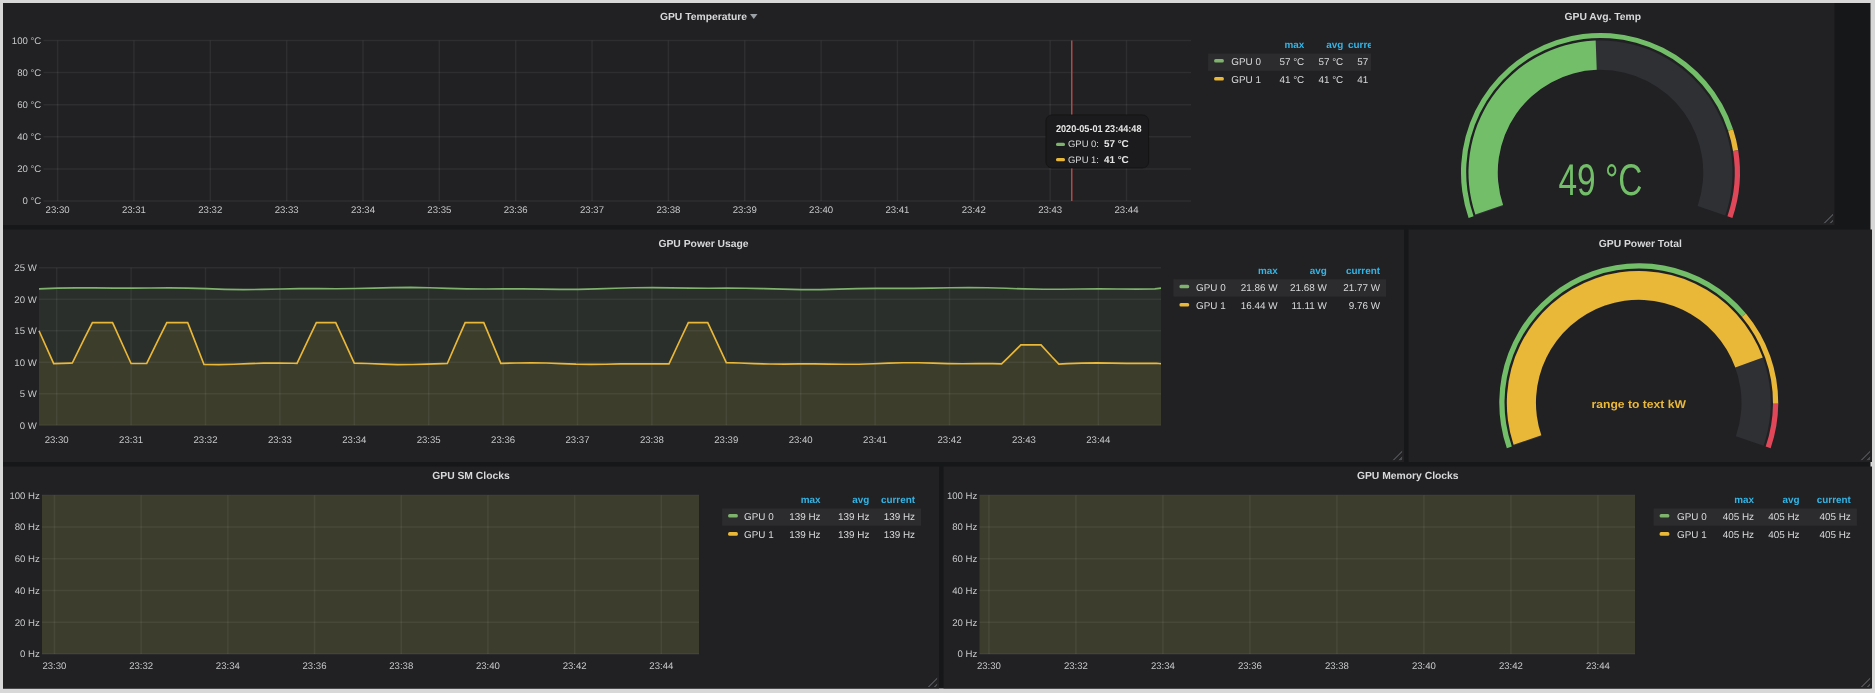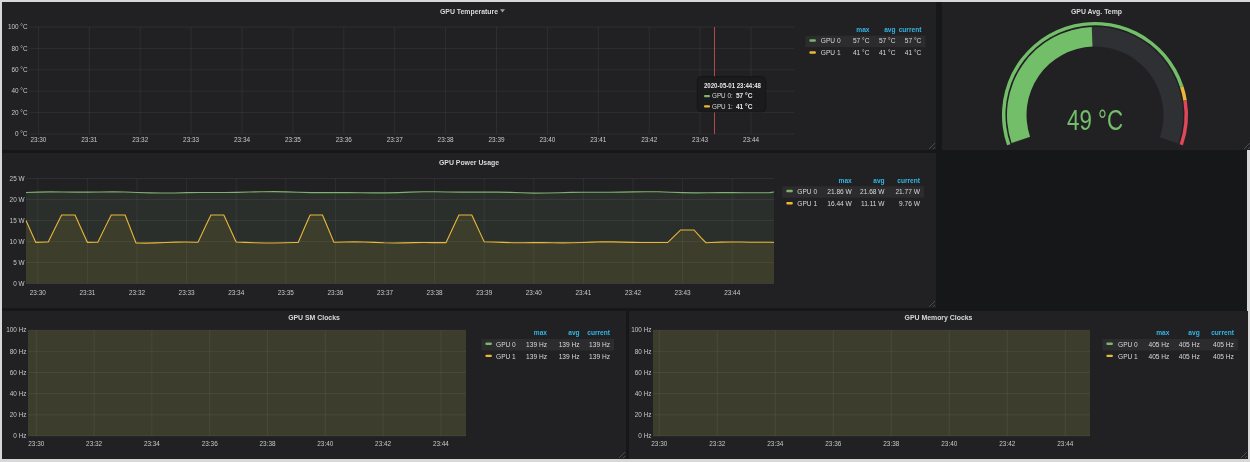--- a/index.html
+++ b/index.html
@@ -80,21 +80,21 @@
 <text x="702" y="86" font-size="6.6" font-weight="bold" fill="#e6e6e6" textLength="57" lengthAdjust="spacingAndGlyphs">2020-05-01 23:44:48</text>
 <rect x="702" y="93.1" width="6" height="2.2" rx="1" fill="#7EB26D"></rect>
 <text x="710" y="96.3" font-size="6.3" fill="#d8d9da">GPU 0:</text>
 <text x="750.5" y="96.3" text-anchor="end" font-size="6.6" font-weight="bold" fill="#e6e6e6">57 °C</text>
 <rect x="702" y="103.3" width="6" height="2.2" rx="1" fill="#EAB839"></rect>
 <text x="710" y="106.5" font-size="6.3" fill="#d8d9da">GPU 1:</text>
 <text x="750.5" y="106.5" text-anchor="end" font-size="6.6" font-weight="bold" fill="#e6e6e6">41 °C</text>
       </svg>
       <div class="grip"></div>
     </div>
-<div class="panel" style="left:940px;top:0px;width:309px;height:148px">
+<div class="panel" style="left:912px;top:0px;width:309px;height:148px">
       <svg width="309" height="148" viewBox="0 0 309 148">
         <text x="154.5" y="11.5" text-anchor="middle" font-size="6.9" font-weight="bold" fill="#d8d9da">GPU Avg. Temp</text>
 <path d="M69.79 141.65 A88.00 88.00 0 1 1 236.21 141.65 L217.77 135.30 A68.50 68.50 0 1 0 88.23 135.30 Z" fill="#2f3034"></path>
 <path d="M69.55 140.92 A88.00 88.00 0 0 1 149.78 25.06 L150.49 44.55 A68.50 68.50 0 0 0 88.04 134.74 Z" fill="#73BF69"></path>
 <path d="M65.07 143.28 A93.00 93.00 0 1 1 241.40 84.11 L238.07 85.19 A89.50 89.50 0 1 0 68.38 142.14 Z" fill="#73BF69"></path>
 <path d="M241.40 84.11 A93.00 93.00 0 0 1 244.80 98.13 L241.35 98.69 A89.50 89.50 0 0 0 238.07 85.19 Z" fill="#EAB839"></path>
 <path d="M244.80 98.13 A93.00 93.00 0 0 1 240.93 143.28 L237.62 142.14 A89.50 89.50 0 0 0 241.35 98.69 Z" fill="#E0485A"></path>
 <text x="153" y="128" text-anchor="middle" font-size="29.5" font-weight="400" fill="#73BF69" textLength="56" lengthAdjust="spacingAndGlyphs">49 °C</text>
       </svg>
       <div class="grip"></div>
@@ -158,20 +158,32 @@
 <text x="882.6" y="40.800000000000004" text-anchor="end" font-size="6.6" fill="#d8d9da">21.68 W</text>
 <text x="918" y="40.800000000000004" text-anchor="end" font-size="6.6" fill="#d8d9da">21.77 W</text>
 <rect x="784.3" y="49.0" width="6.5" height="2.4" rx="1" fill="#EAB839"></rect>
 <text x="795.3" y="53.0" font-size="6.6" fill="#d8d9da">GPU 1</text>
 <text x="849.8" y="53.0" text-anchor="end" font-size="6.6" fill="#d8d9da">16.44 W</text>
 <text x="882.6" y="53.0" text-anchor="end" font-size="6.6" fill="#d8d9da">11.11 W</text>
 <text x="918" y="53.0" text-anchor="end" font-size="6.6" fill="#d8d9da">9.76 W</text>
       </svg>
       <div class="grip"></div>
     </div>
+<div class="panel" style="left:937px;top:151px;width:309px;height:155px">
+      <svg width="309" height="155" viewBox="0 0 309 155">
+        <text x="154.5" y="11.5" text-anchor="middle" font-size="6.9" font-weight="bold" fill="#d8d9da">GPU Power Total</text>
+<path d="M70.29 144.15 A88.00 88.00 0 1 1 236.71 144.15 L218.27 137.80 A68.50 68.50 0 1 0 88.73 137.80 Z" fill="#2f3034"></path>
+<path d="M70.05 143.42 A88.00 88.00 0 0 1 236.19 85.40 L217.87 92.07 A68.50 68.50 0 0 0 88.54 137.24 Z" fill="#EAB839"></path>
+<path d="M65.57 145.78 A93.00 93.00 0 0 1 224.95 55.97 L222.26 58.21 A89.50 89.50 0 0 0 68.88 144.64 Z" fill="#73BF69"></path>
+<path d="M224.95 55.97 A93.00 93.00 0 0 1 246.50 116.15 L243.00 116.12 A89.50 89.50 0 0 0 222.26 58.21 Z" fill="#EAB839"></path>
+<path d="M246.50 116.15 A93.00 93.00 0 0 1 241.43 145.78 L238.12 144.64 A89.50 89.50 0 0 0 243.00 116.12 Z" fill="#E0485A"></path>
+<text x="153.5" y="119" text-anchor="middle" font-size="7.6" font-weight="700" fill="#EAB839" textLength="63" lengthAdjust="spacingAndGlyphs">range to text kW</text>
+      </svg>
+      <div class="grip"></div>
+    </div>
 <div class="panel" style="left:0px;top:309px;width:624px;height:148px">
       <svg width="624" height="148" viewBox="0 0 624 148">
         <text x="312" y="8.5" text-anchor="middle" font-size="6.9" font-weight="bold" fill="#d8d9da">GPU SM Clocks</text>
 <rect x="26" y="19.2" width="438" height="105.8" fill="#3d3d2d"></rect>
 <line x1="26" y1="19.2" x2="464" y2="19.2" stroke="rgba(255,255,255,0.06)" stroke-width="1"></line>
 <line x1="26" y1="40.4" x2="464" y2="40.4" stroke="rgba(255,255,255,0.06)" stroke-width="1"></line>
 <line x1="26" y1="61.5" x2="464" y2="61.5" stroke="rgba(255,255,255,0.06)" stroke-width="1"></line>
 <line x1="26" y1="82.7" x2="464" y2="82.7" stroke="rgba(255,255,255,0.06)" stroke-width="1"></line>
 <line x1="26" y1="103.8" x2="464" y2="103.8" stroke="rgba(255,255,255,0.06)" stroke-width="1"></line>
 <line x1="26" y1="125.0" x2="464" y2="125.0" stroke="rgba(255,255,255,0.06)" stroke-width="1"></line>

